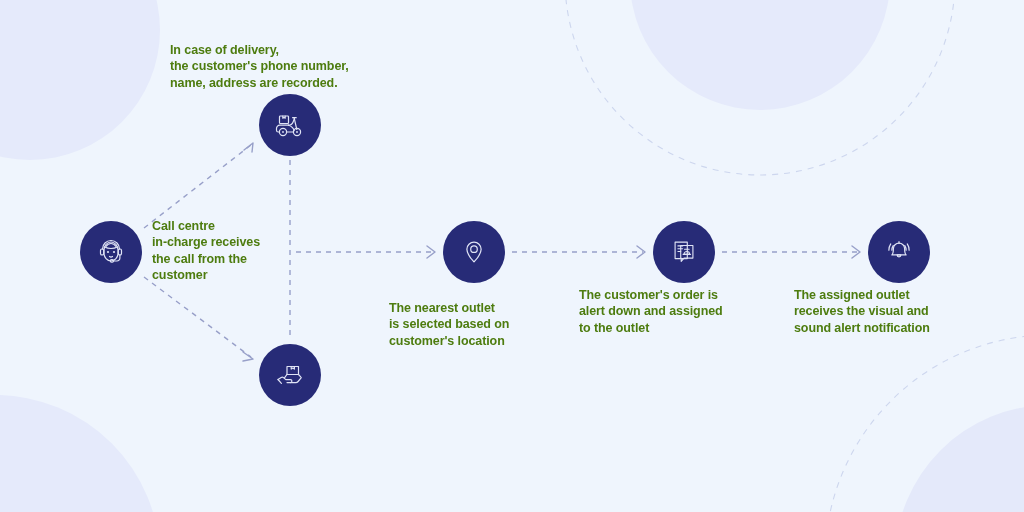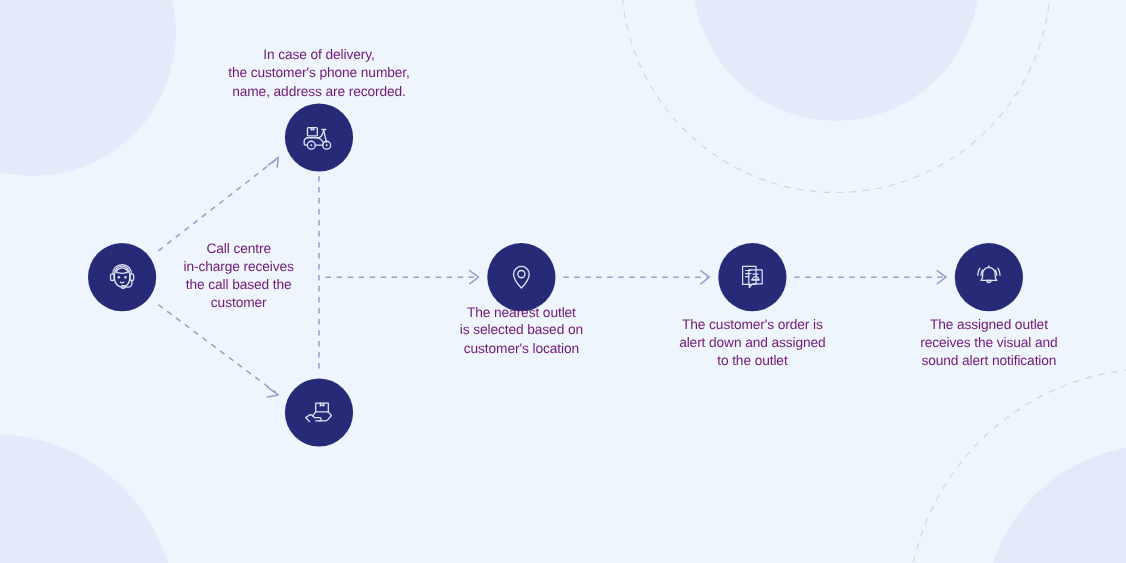--- a/index.html
+++ b/index.html
@@ -28,23 +28,22 @@
     height: 62px;
     border-radius: 50%;
     background: #272b77;
     display: flex;
     align-items: center;
     justify-content: center;
   }
   .node svg { display: block; }
   .caption {
     position: absolute;
-    text-align: center;
-    color: #701a75;
-    font-weight: normal;
+    color: #4d7c0f;
+    font-weight: bold;
     font-size: 12.5px;
     line-height: 1.30;
     letter-spacing: -0.1px;
     white-space: pre-line;
   }
   .connector-layer {
     position: absolute;
     inset: 0;
     width: 1024px;
     height: 512px;
@@ -94,21 +93,21 @@
         <path d="M7.5 13 a8.5 8.5 0 0 1 17 0"></path>
         <rect x="5.5" y="13" width="3.2" height="6" rx="1.4"></rect>
         <rect x="23.3" y="13" width="3.2" height="6" rx="1.4"></rect>
         <path d="M24.9 19 v3 a3 3 0 0 1 -3 3 h-3.4"></path>
         <rect x="15.3" y="23.6" width="3.2" height="2.6" rx="1.2"></rect>
       </svg>
     </span>
   </div>
   <div class="caption" style="left:152px; top:218px; width:130px;">Call centre
 in-charge receives
-the call based the
+the call from the
 customer</div>
 
   <div class="node" style="left:259px; top:94px;">
     <span>
       <svg width="32" height="32" viewBox="0 0 32 32" fill="none" stroke="#dfe3f5" stroke-width="1.2" stroke-linecap="round" stroke-linejoin="round">
         <rect x="5.5" y="7" width="9" height="7.5" rx="0.8"></rect>
         <path d="M8.8 7 v2.2 l1.2 -0.8 l1.2 0.8 V7"></path>
         <circle cx="9" cy="23" r="3.6"></circle>
         <circle cx="23" cy="23" r="3.6"></circle>
         <circle cx="9" cy="23" r="0.9" fill="#dfe3f5" stroke="none"></circle>
@@ -141,21 +140,21 @@
   </div>
 
   <div class="node" style="left:443px; top:221px;">
     <span>
       <svg width="30" height="30" viewBox="0 0 32 32" fill="none" stroke="#dfe3f5" stroke-width="1.3" stroke-linecap="round" stroke-linejoin="round">
         <path d="M16 5.5 a7.6 7.6 0 0 1 7.6 7.6 c0 5.6 -7.6 13.4 -7.6 13.4 S8.4 18.7 8.4 13.1 A7.6 7.6 0 0 1 16 5.5 z"></path>
         <circle cx="16" cy="13" r="3.5"></circle>
       </svg>
     </span>
   </div>
-  <div class="caption" style="left:389px; top:276px; width:170px;">The nearest outlet
+  <div class="caption" style="left:389px; top:300px; width:170px;">The nearest outlet
 is selected based on
 customer's location</div>
 
   <div class="node" style="left:653px; top:221px;">
     <span>
       <svg width="30" height="30" viewBox="0 0 32 32" fill="none" stroke="#dfe3f5" stroke-width="1.2" stroke-linecap="round" stroke-linejoin="round">
         <path d="M6.5 5.5 h13 v17.5 h-13 z"></path>
         <path d="M9.5 9.5 h5"></path>
         <path d="M9.5 12.5 h5"></path>
         <path d="M9.5 15.5 h3"></path>

